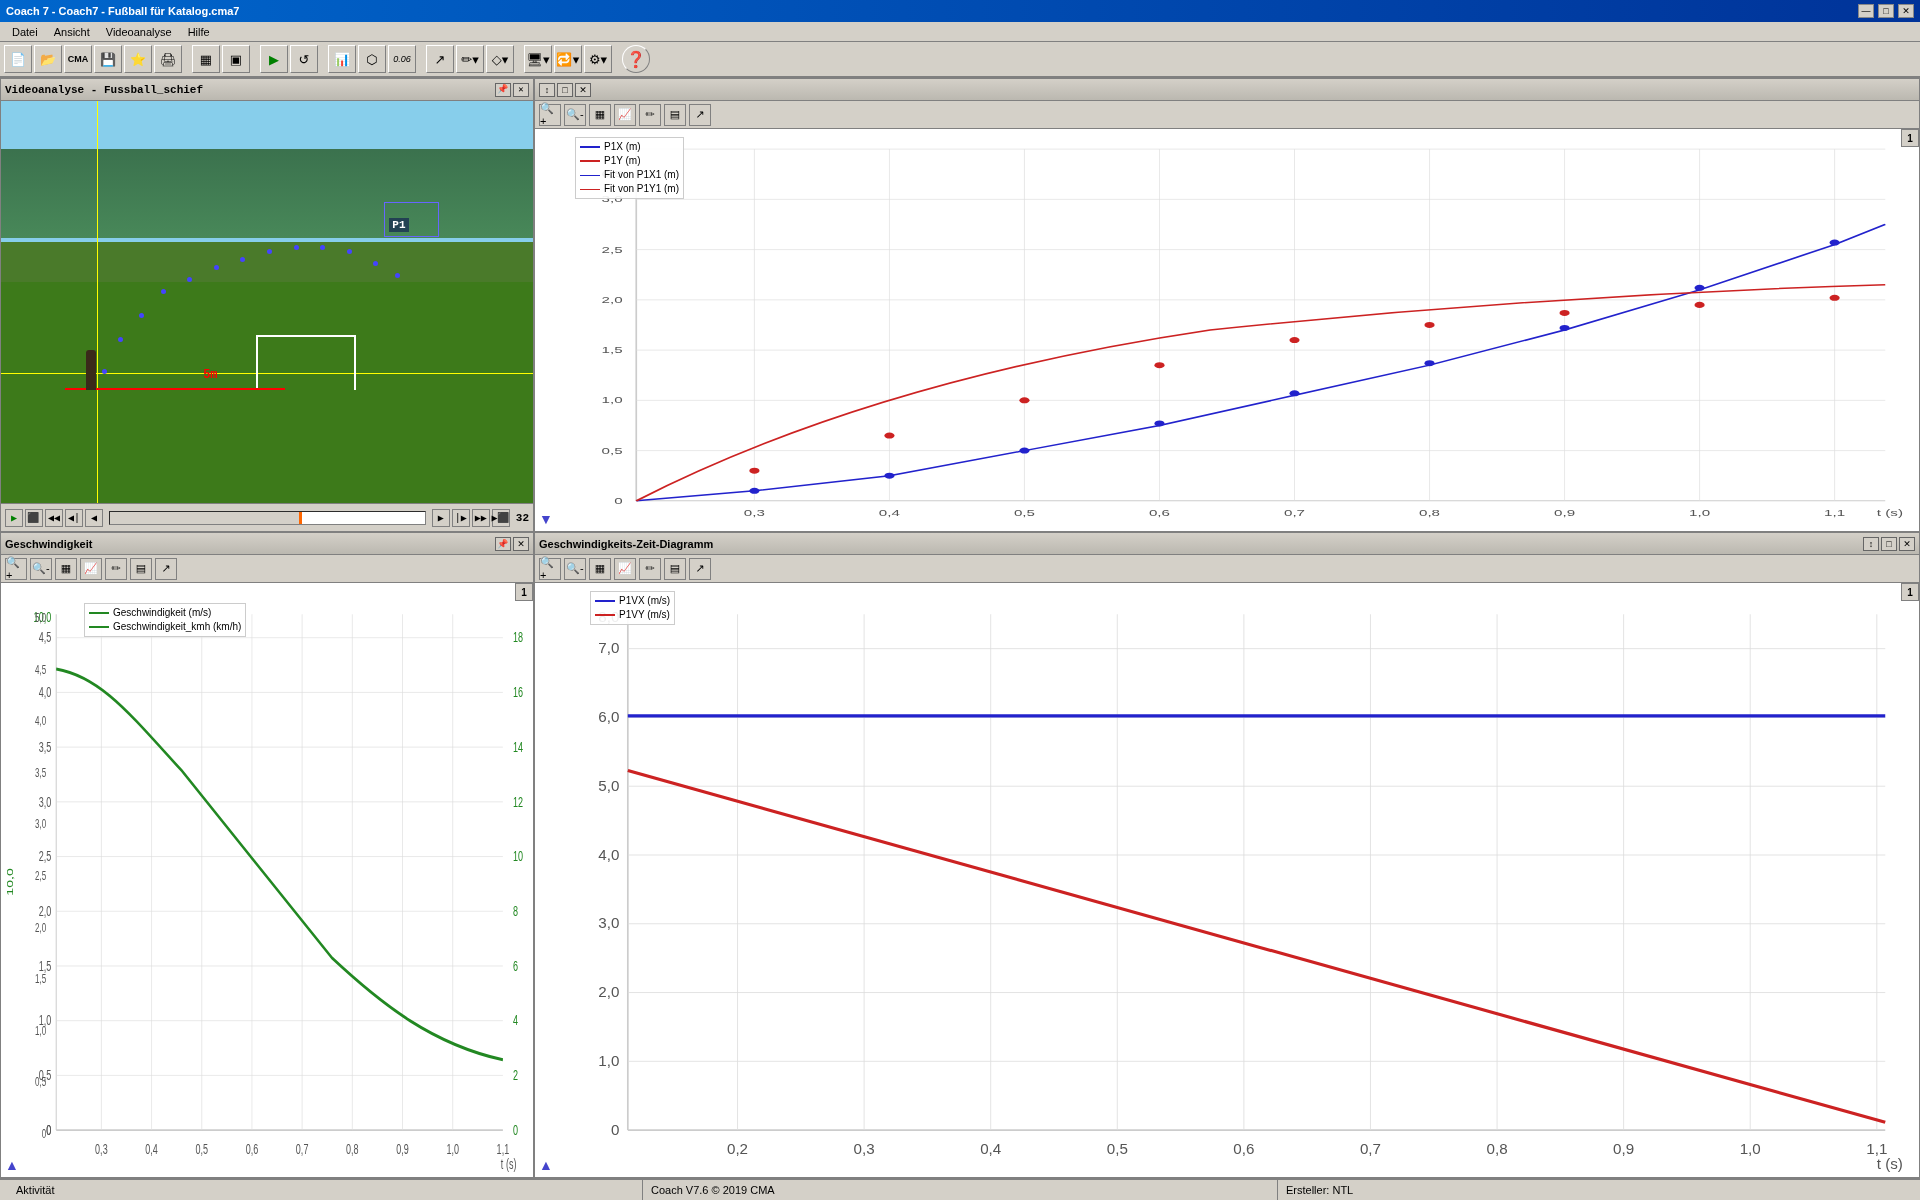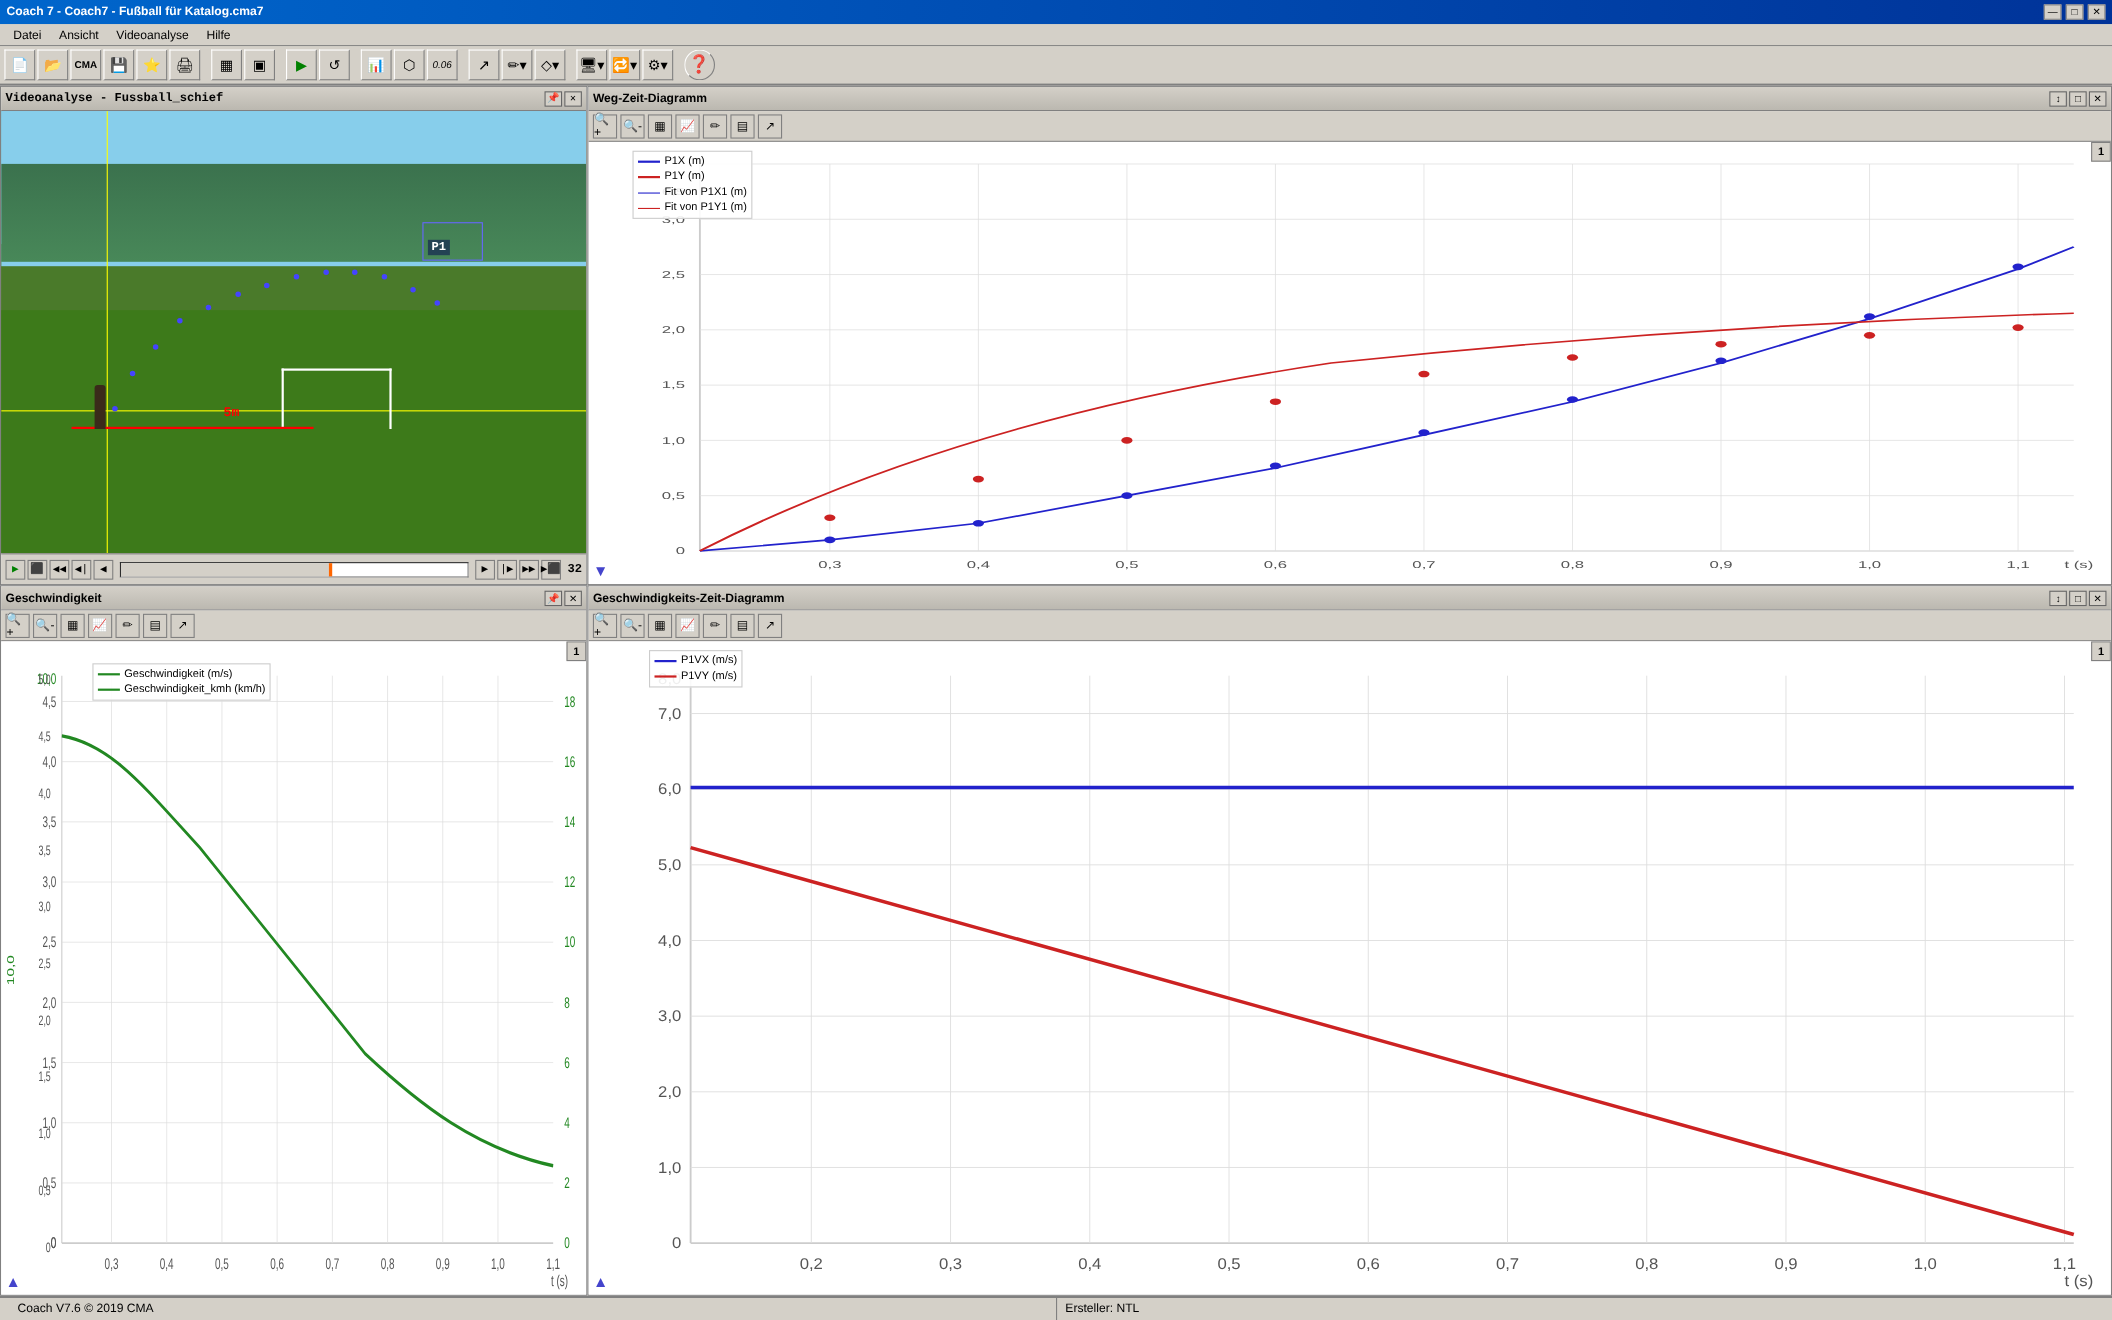--- a/index.html
+++ b/index.html
@@ -354,21 +354,20 @@
       <div class="ctrl-btn">▶</div>
       <div class="ctrl-btn">|▶</div>
       <div class="ctrl-btn">▶▶</div>
       <div class="ctrl-btn">▶⬛</div>
       <span class="frame-num" style="margin-left:4px;">32</span>
     </div>
   </div>
 
   <div class="panel" id="weg-panel">
     <div class="panel-header">
-      <span class="title">Weg-Zeit-Diagramm</span>
       <div class="panel-btns">
         <div class="panel-btn">↕</div>
         <div class="panel-btn">□</div>
         <div class="panel-btn">✕</div>
       </div>
     </div>
     <div class="chart-toolbar">
       <div class="chart-btn">🔍+</div>
       <div class="chart-btn">🔍-</div>
       <div class="chart-btn">▦</div>
@@ -667,18 +666,21 @@
         <text x="795" y="365" font-size="9" text-anchor="middle" fill="#555">1,1</text>
         <text x="795" y="375" font-size="9" fill="#555">t (s)</text>
       </svg>
     </div>
   </div>
 
 </div>
 
 <div id="statusbar">
   <div class="status-seg">
+    <span>Aktivität</span>
+  </div>
+  <div class="status-seg">
     <span>Coach V7.6 © 2019 CMA</span>
   </div>
   <div class="status-seg">
     <span>Ersteller: NTL</span>
   </div>
 </div>
 
 </body></html>

